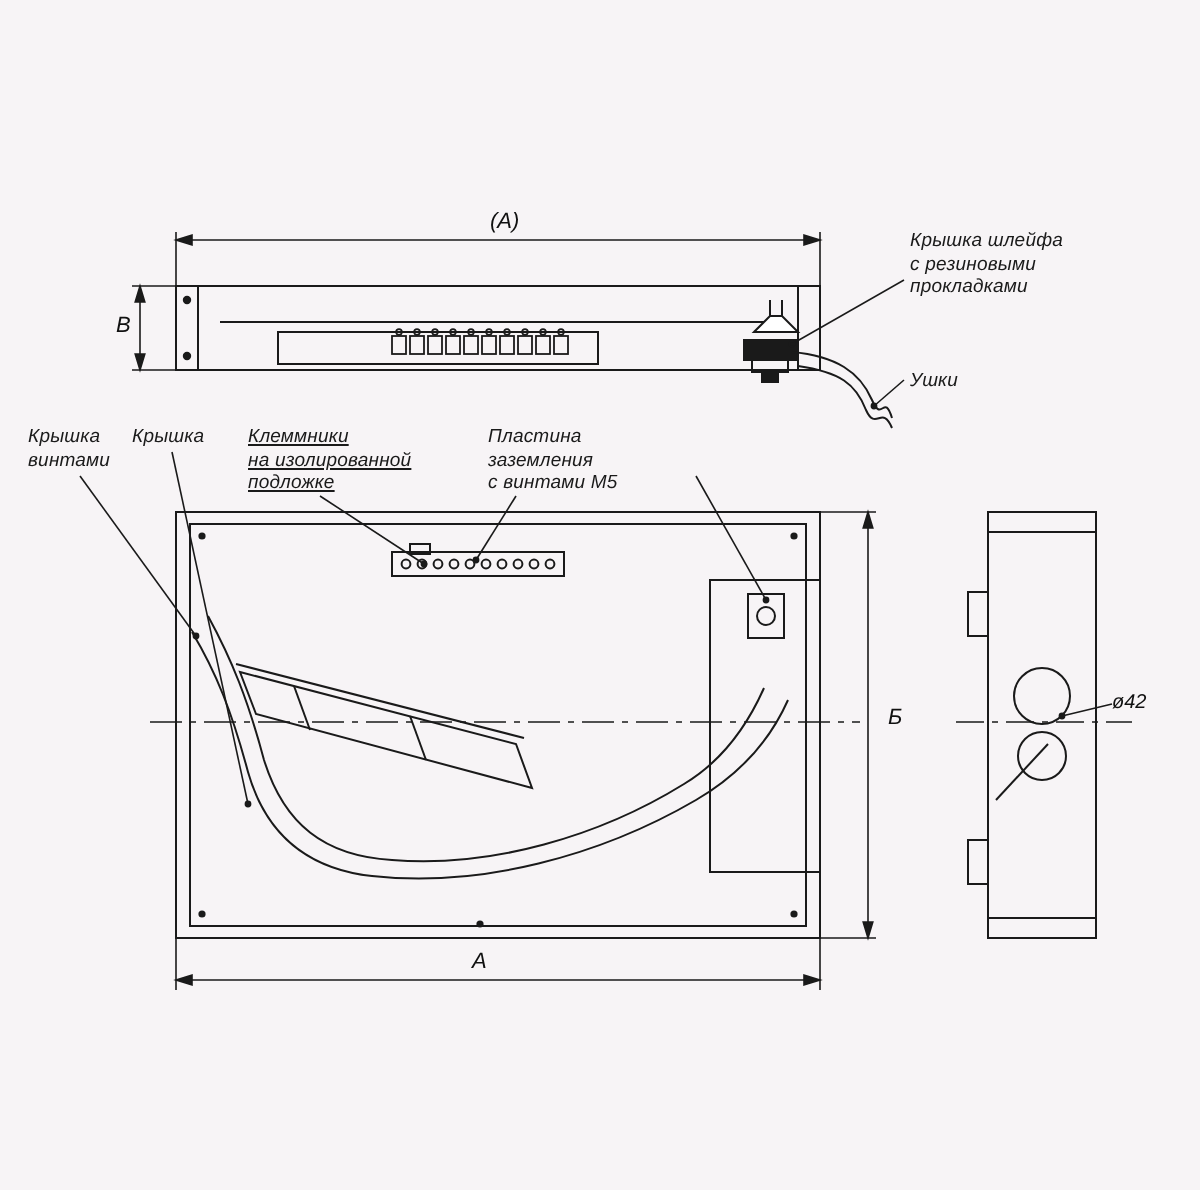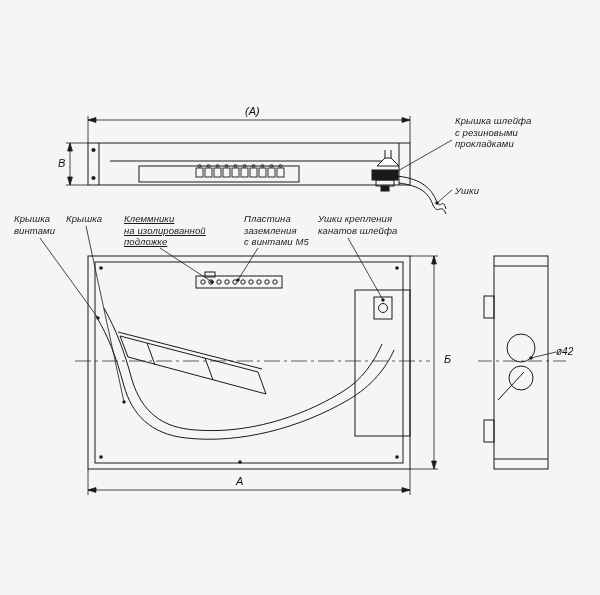--- a/index.html
+++ b/index.html
@@ -229,22 +229,20 @@
 
   <div class="lbl" style="left:14px;  top:213px;">Крышка
 винтами</div>
   <div class="lbl" style="left:66px;  top:213px;">Крышка</div>
   <div class="lbl" style="left:124px; top:213px;text-decoration:underline;">Клеммники
 на изолированной
 подложке</div>
   <div class="lbl" style="left:244px; top:213px;">Пластина
 заземления
 с винтами М5</div>
-  <div class="lbl" style="left:318px; top:213px;">Ушки крепления
-канатов шлейфа</div>
   <div class="lbl" style="left:455px; top:115px;">Крышка шлейфа
 с резиновыми
 прокладками</div>
   <div class="lbl" style="left:455px; top:185px;">Ушки</div>
 
   <div class="dim" style="left:245px; top:105px;">(А)</div>
   <div class="dim" style="left:58px;  top:157px;">В</div>
   <div class="dim" style="left:236px; top:475px;">А</div>
   <div class="dim" style="left:444px; top:353px;">Б</div>
   <div class="dim dim-small" style="left:556px; top:346px;">ø42</div>

